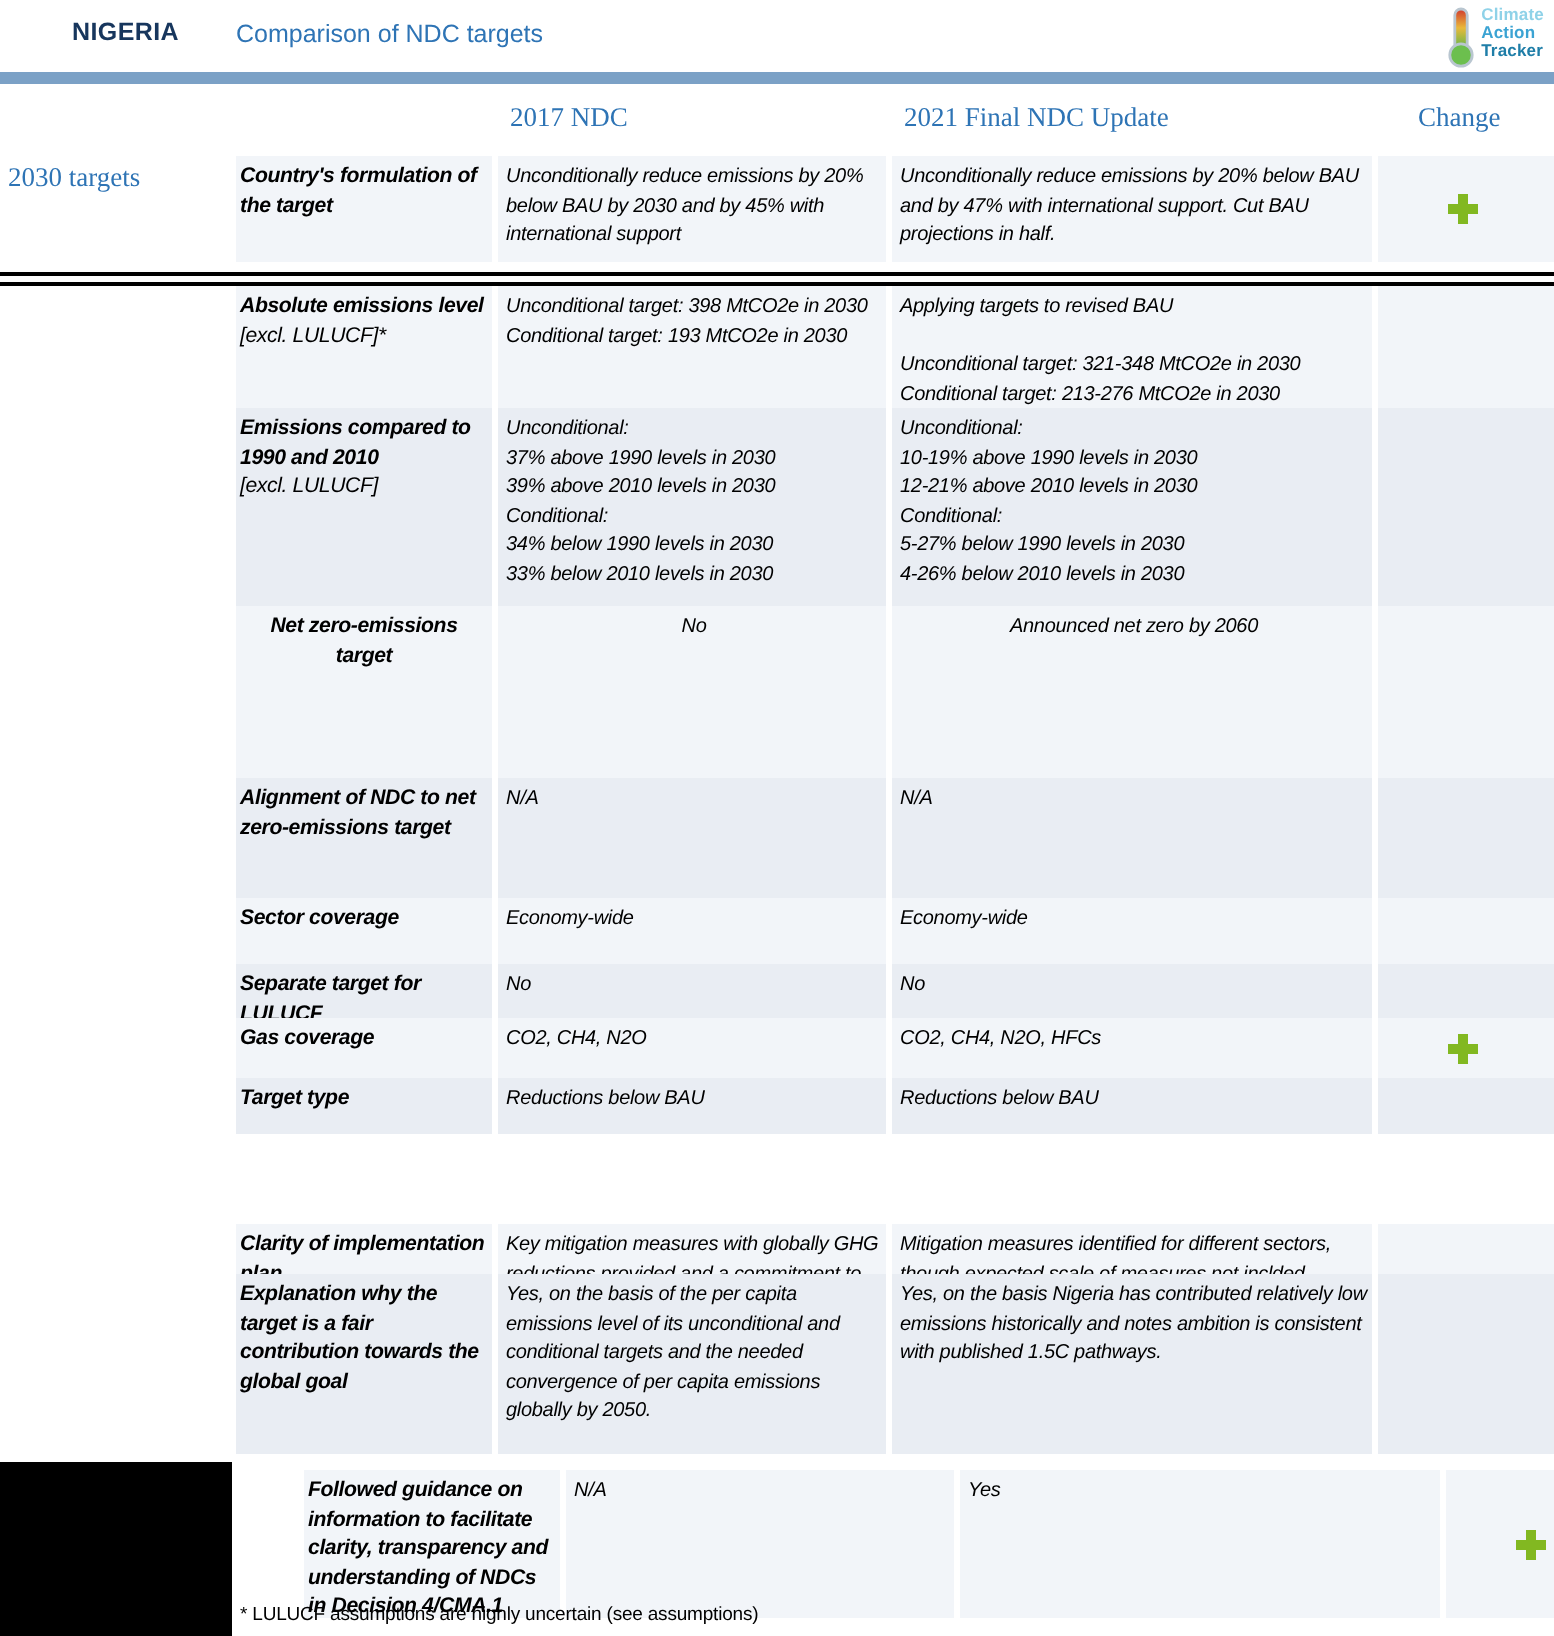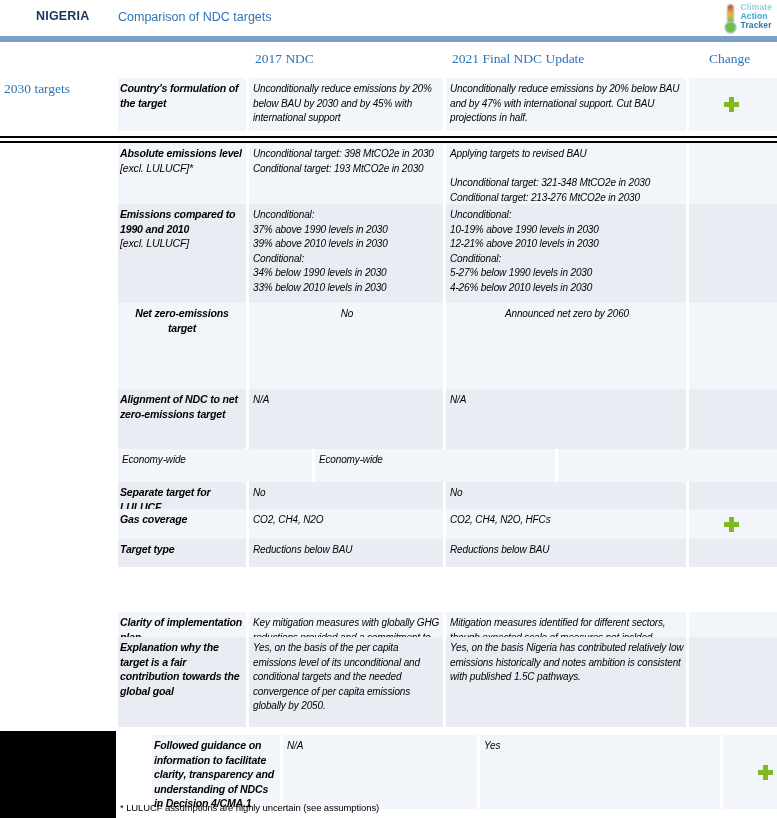--- a/index.html
+++ b/index.html
@@ -124,20 +124,21 @@
       <div class="cell c2">Announced net zero by 2060</div>
       <div class="cell chg"></div>
     </div>
     <div class="row dark" style="top: 389px; height: 60px;">
       <div class="cell lab"><span>Alignment of NDC to net zero-emissions target</span></div>
       <div class="cell c1">N/A</div>
       <div class="cell c2">N/A</div>
       <div class="cell chg"></div>
     </div>
     <div class="row" style="top: 449px; height: 33px;">
+      <div class="cell lab"><span>Sector coverage</span></div>
       <div class="cell c1">Economy-wide</div>
       <div class="cell c2">Economy-wide</div>
       <div class="cell chg"></div>
     </div>
     <div class="row dark" style="top: 482px; height: 27px;">
       <div class="cell lab"><span>Separate target for LULUCF</span></div>
       <div class="cell c1">No</div>
       <div class="cell c2">No</div>
       <div class="cell chg"></div>
     </div>

